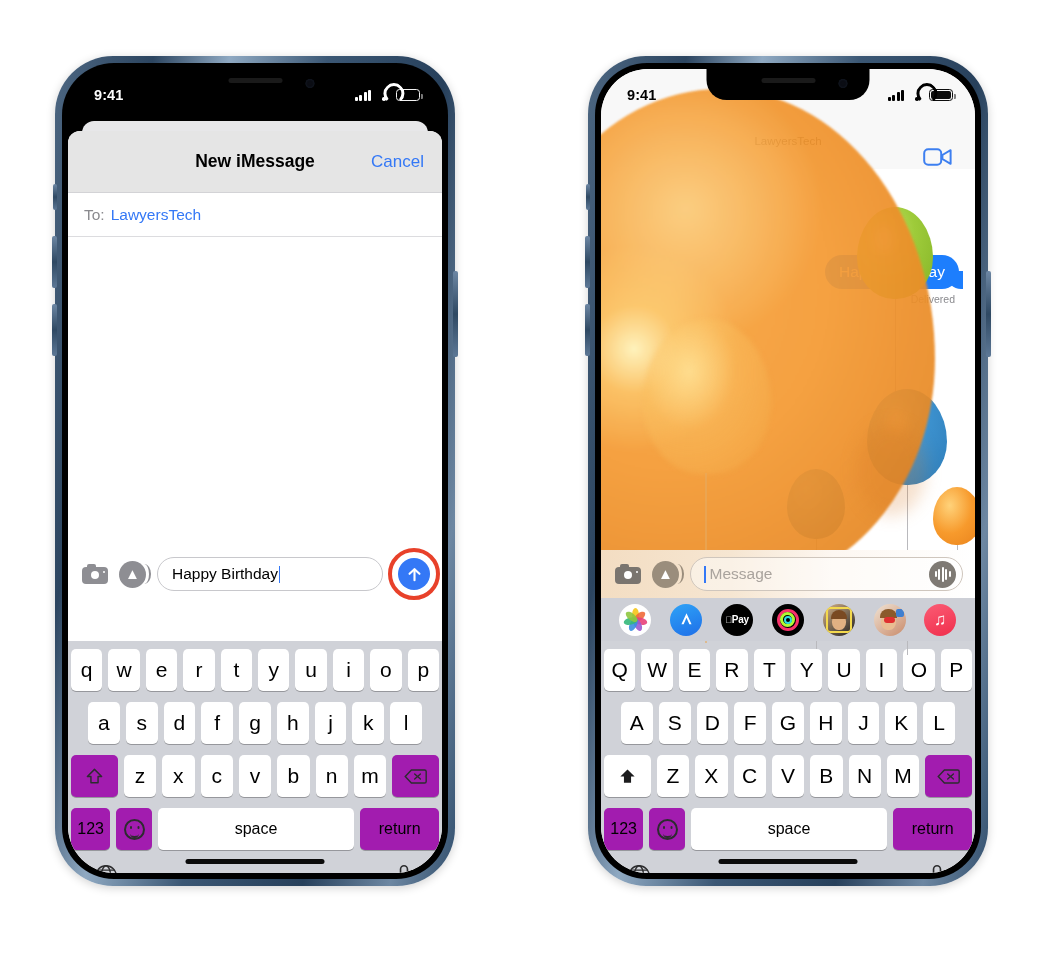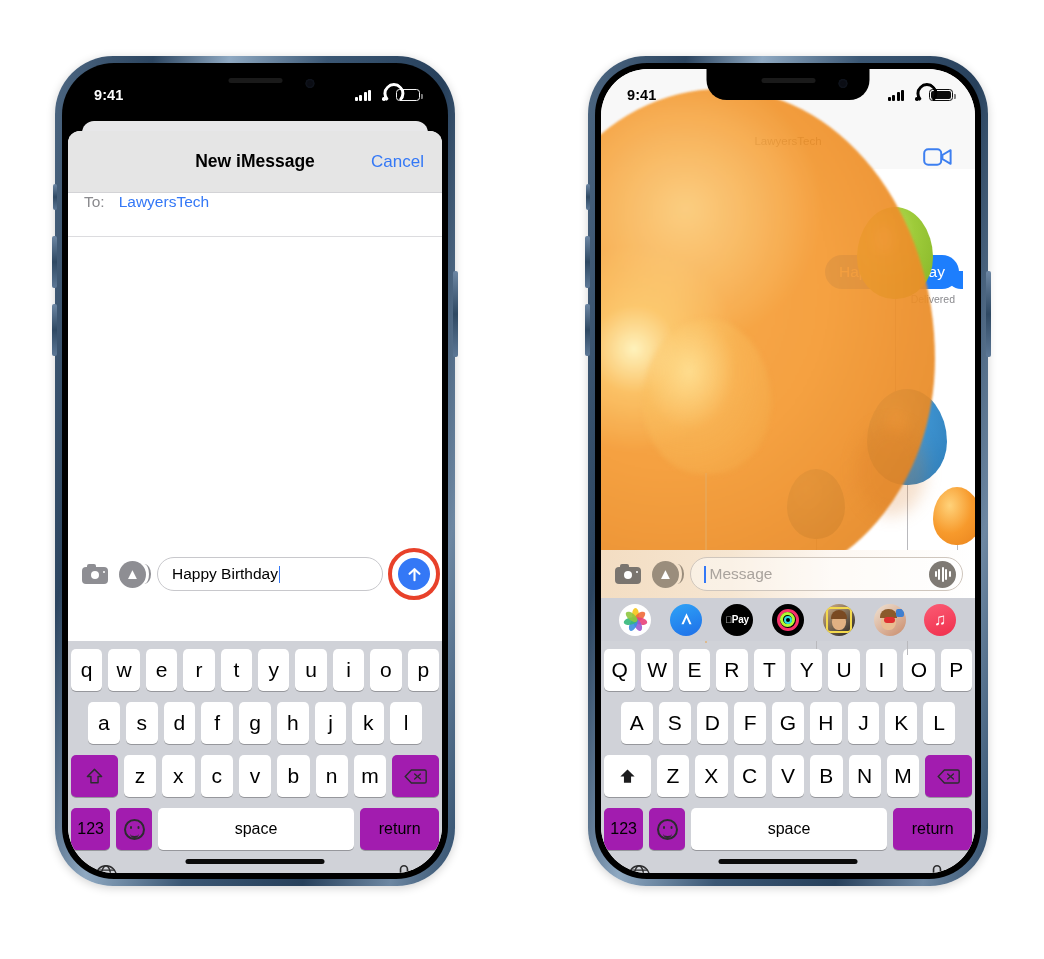--- a/index.html
+++ b/index.html
@@ -124,21 +124,21 @@
     border-bottom: .5px solid #d3d3d6;
     display: flex; align-items: center; justify-content: center;
     position: relative;
   }
   .sheet-title { font-size: 17.5px; font-weight: bold; color: #000; }
   .sheet-cancel {
     position: absolute; right: 18px; top: 50%; transform: translateY(-50%);
     font-size: 17px; color: #3478f6;
   }
   .to-row {
-    height: 44px; display: flex; gap: 14px;
+    height: 44px; display: flex; align-items: center; gap: 6px;
     padding: 0 16px; border-bottom: .5px solid #dcdcdf;
     font-size: 15.5px;
   }
   .to-label { color: #8a8a8e; }
   .to-value { color: #3478f6; }
   .conv-blank { flex: 1; background: #fff; }
 
   
   .input-bar {
     position: absolute; left: 0; right: 0; bottom: 275px;

